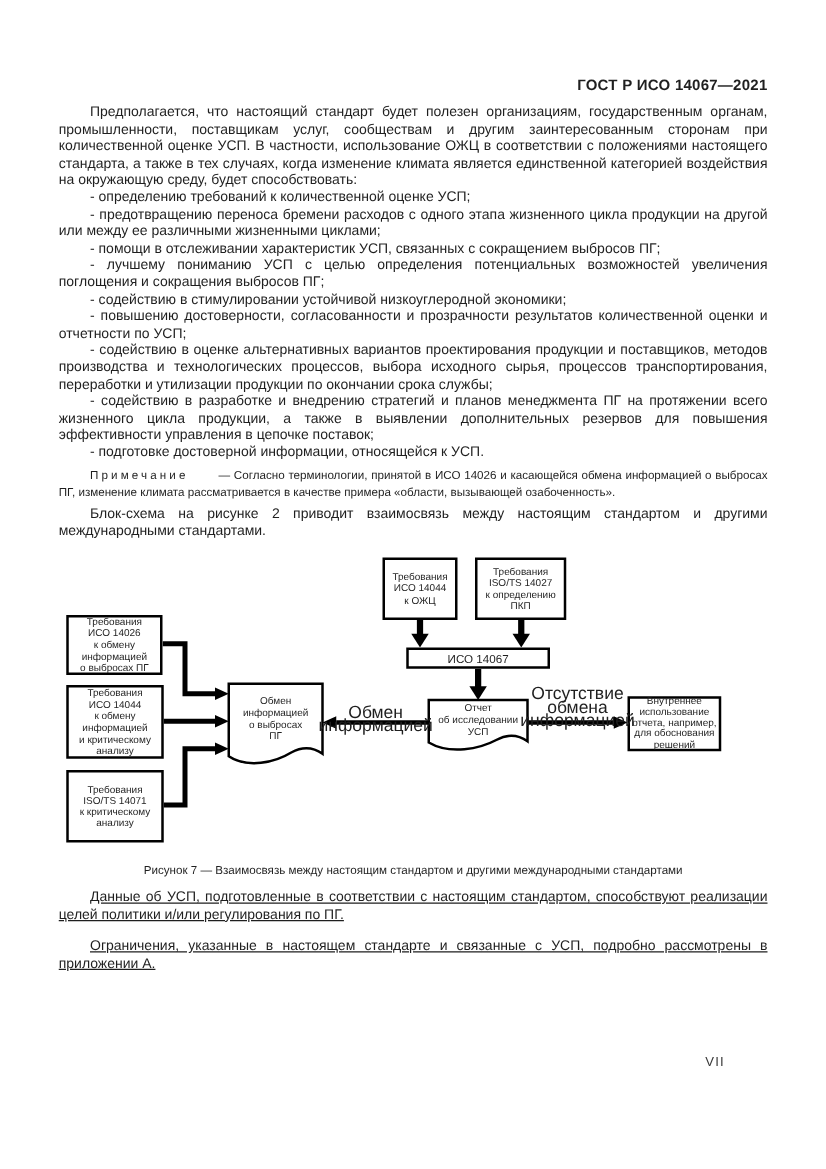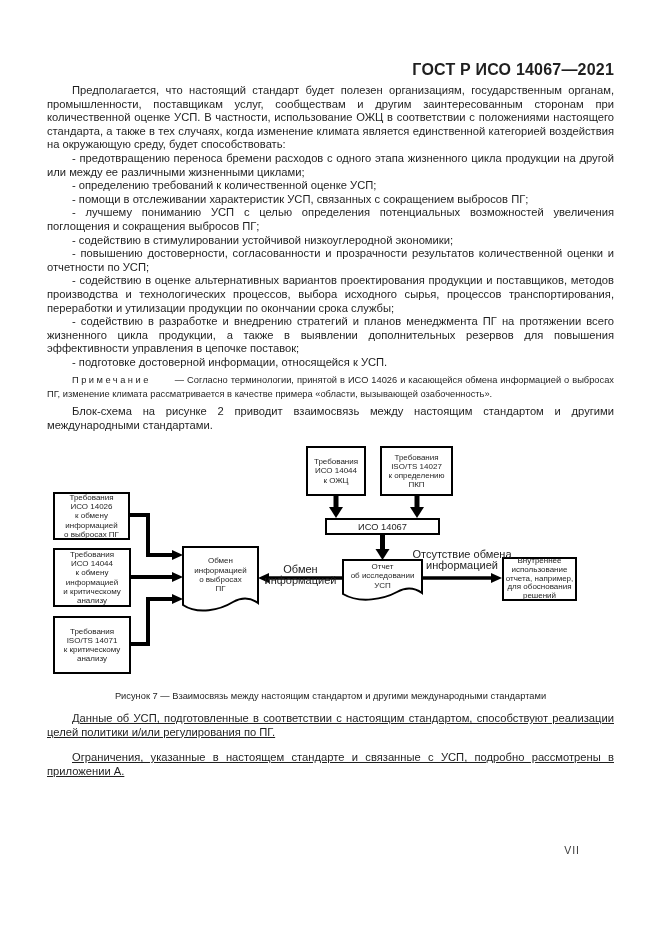--- a/index.html
+++ b/index.html
@@ -10,21 +10,21 @@
     height: 935px;
     background: #ffffff;
     font-family: "Liberation Sans", sans-serif;
     color: #1f1f1f;
     overflow: hidden;
   }
   .header {
     position: absolute;
     top: 61px;
     right: 47px;
-    font-size: 16px;
+    font-size: 12px;
     font-weight: bold;
     letter-spacing: 0.2px;
     margin-left: 24px;
   }
   .body-text {
     position: absolute;
     left: 47px;
     top: 84px;
     width: 567px;
     font-size: 11.2px;
@@ -70,21 +70,21 @@
     display: flex;
     align-items: center;
     justify-content: center;
     text-align: center;
     font-size: 8px;
     line-height: 9.4px;
     white-space: pre-line;
   }
   .edge-label {
     position: absolute;
-    font-size: 11px;
+    font-size: 14px;
     line-height: 11px;
     text-align: center;
     white-space: pre-line;
   }
   .caption {
     position: absolute;
     left: 47px;
     top: 691px;
     width: 567px;
     text-align: center;
@@ -113,22 +113,22 @@
 </head>
 <body>
 
 <div class="page">
 
   <div class="header">ГОСТ Р ИСО 14067—2021</div>
 
   <div class="body-text">
     <div class="para">Предполагается, что настоящий стандарт будет полезен организациям, государственным органам, промышленности, поставщикам услуг, сообществам и другим заинтересованным сторонам при количественной оценке УСП. В частности, использование ОЖЦ в соответствии с положениями настоящего стандарта, а также в тех случаях, когда изменение климата является единственной категорией воздействия на окружающую среду, будет способствовать:</div>
     <div>
+      <div class="bullet">- определению требований к количественной оценке УСП;</div>
       <div class="bullet">- предотвращению переноса бремени расходов с одного этапа жизненного цикла продукции на другой или между ее различными жизненными циклами;</div>
-      <div class="bullet">- определению требований к количественной оценке УСП;</div>
       <div class="bullet">- помощи в отслеживании характеристик УСП, связанных с сокращением выбросов ПГ;</div>
       <div class="bullet">- лучшему пониманию УСП с целью определения потенциальных возможностей увеличения поглощения и сокращения выбросов ПГ;</div>
       <div class="bullet">- содействию в стимулировании устойчивой низкоуглеродной экономики;</div>
       <div class="bullet">- повышению достоверности, согласованности и прозрачности результатов количественной оценки и отчетности по УСП;</div>
       <div class="bullet">- содействию в оценке альтернативных вариантов проектирования продукции и поставщиков, методов производства и технологических процессов, выбора исходного сырья, процессов транспортирования, переработки и утилизации продукции по окончании срока службы;</div>
       <div class="bullet">- содействию в разработке и внедрению стратегий и планов менеджмента ПГ на протяжении всего жизненного цикла продукции, а также в выявлении дополнительных резервов для повышения эффективности управления в цепочке поставок;</div>
       <div class="bullet">- подготовке достоверной информации, относящейся к УСП.</div>
     </div>
     <div class="note"><span class="note-label">Примечание</span><span>— Согласно терминологии, принятой в ИСО 14026 и касающейся обмена информацией о выбросах ПГ, изменение климата рассматривается в качестве примера «области, вызывающей озабоченность».</span></div>
     <div class="para flow-intro">Блок-схема на рисунке 2 приводит взаимосвязь между настоящим стандартом и другими международными стандартами.</div>

